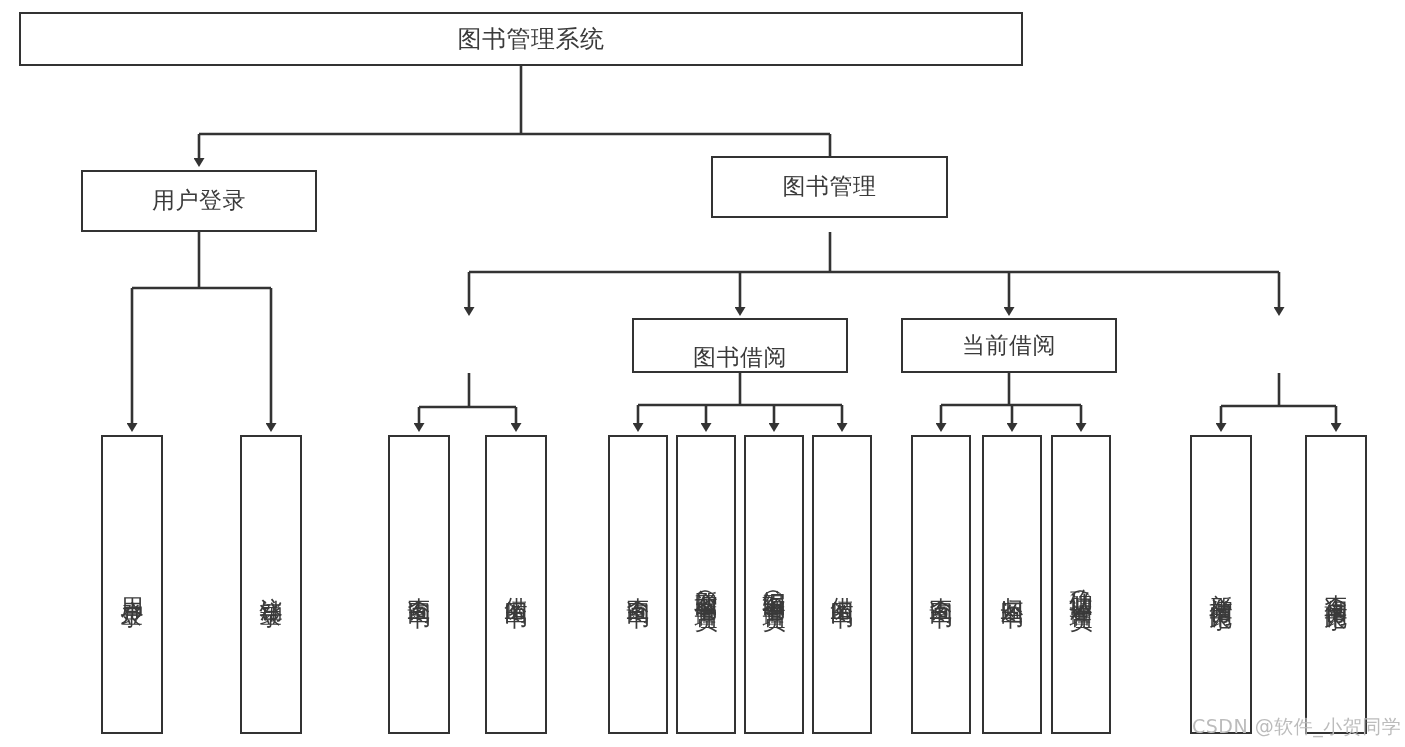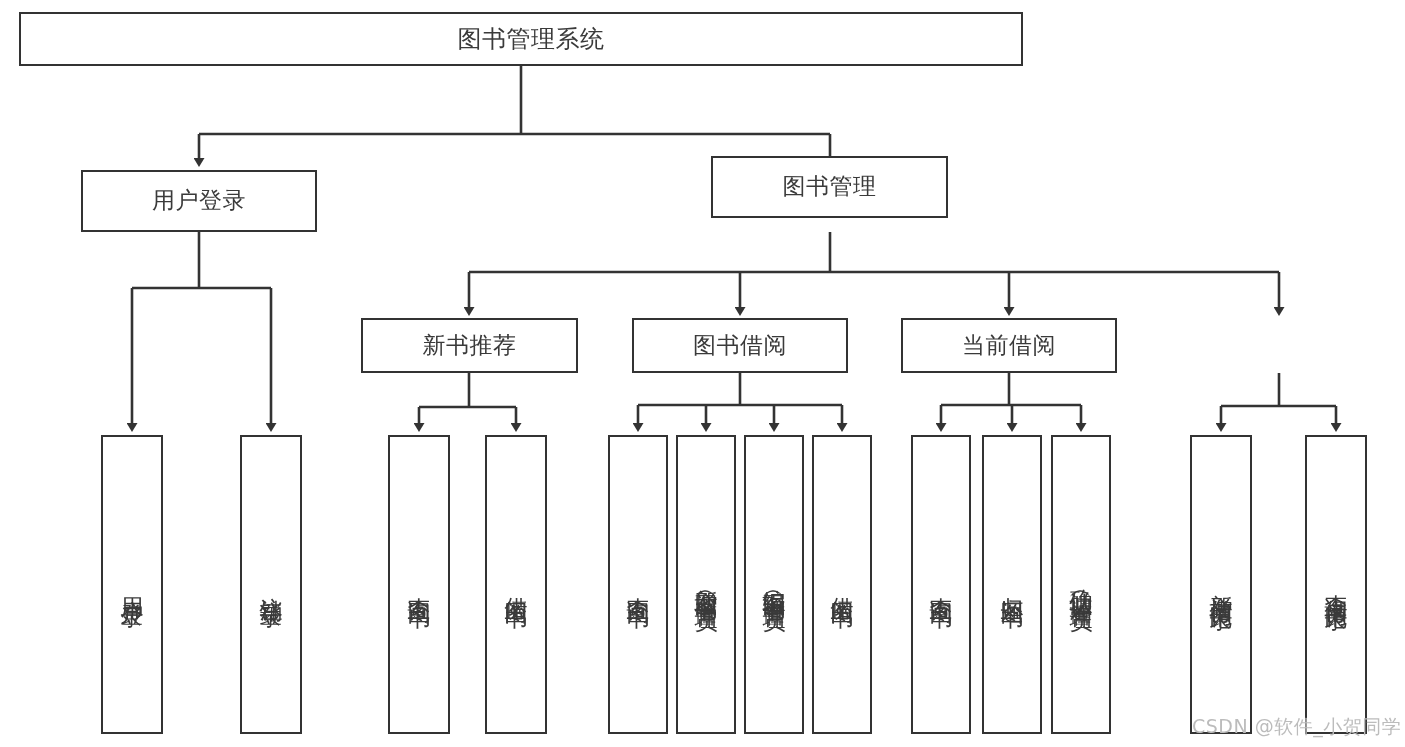--- a/index.html
+++ b/index.html
@@ -142,24 +142,21 @@
     <span class="node-label">图书管理系统</span>
   </div>
 
   <div class="node horiz" style="left:81px; top:170px; width:236px; height:62px;">
     <span class="node-label">用户登录</span>
   </div>
   <div class="node horiz" style="left:711px; top:156px; width:237px; height:62px;">
     <span class="node-label">图书管理</span>
   </div>
 
-  <div class="node horiz" style="left:361px; top:318px; width:217px; height:55px;">
-    <span class="node-label">新书推荐</span>
-  </div>
-  <div class="node horiz" style="left:632px; top:318px; width:216px; height:55px;">
+  <div class="node horiz" style="left:632px; top:318px; width:216px; height:55px;align-items:flex-end;">
     <span class="node-label">图书借阅</span>
   </div>
   <div class="node horiz" style="left:901px; top:318px; width:216px; height:55px;align-items:center;">
     <span class="node-label">当前借阅</span>
   </div>
 
   <div class="node vert" style="left:101px; top:435px; width:62px; height:299px;">
     <span class="node-label">用户登录</span>
   </div>
   <div class="node vert" style="left:240px; top:435px; width:62px; height:299px;">

